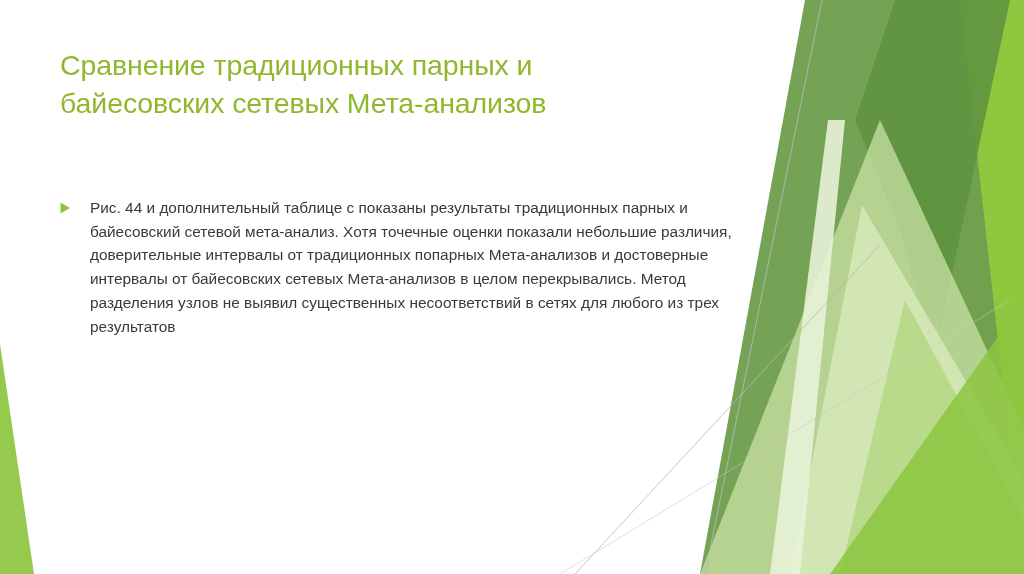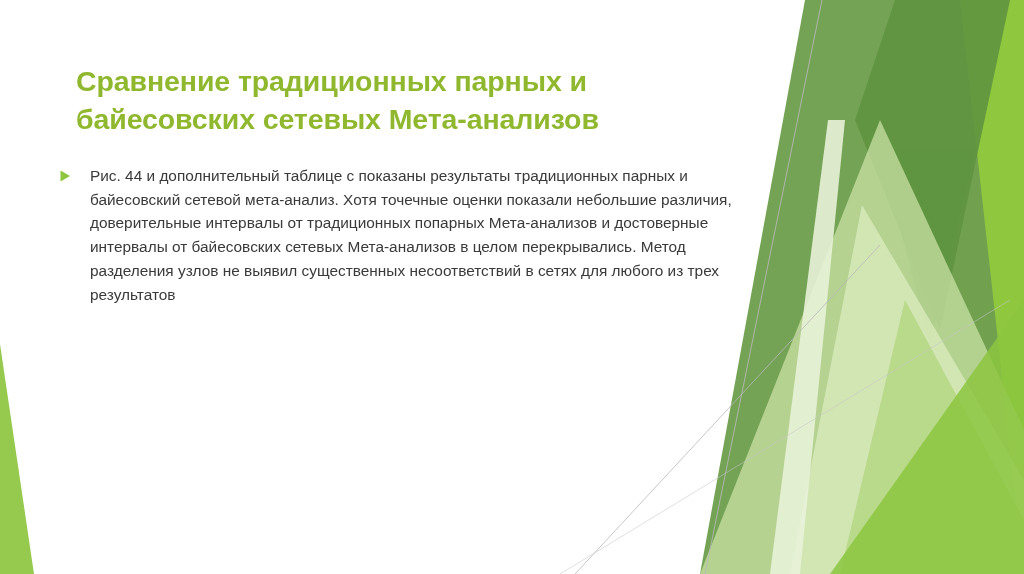--- a/index.html
+++ b/index.html
@@ -27,35 +27,35 @@
   }
 
   
   #title-block {
     position: absolute;
     left: 60px;
     top: 47px;
     width: 640px;
   }
   #title-text {
-    margin: 16px;
+    margin: 0;
     font-family: "Liberation Sans", "DejaVu Sans", sans-serif;
     font-size: 28.5px;
-    font-weight: 700;
+    font-weight: 400;
     line-height: 1.33;
     letter-spacing: -0.1px;
     color: #8fb82e;
     white-space: pre-line;
   }
 
   
   #body-block {
     position: absolute;
     left: 60px;
-    top: 164px;
+    top: 196px;
     width: 712px;
   }
   .bullet-row {
     display: flex;
     align-items: flex-start;
     gap: 0;
   }
   .bullet-marker {
     flex: 0 0 auto;
     width: 30px;

